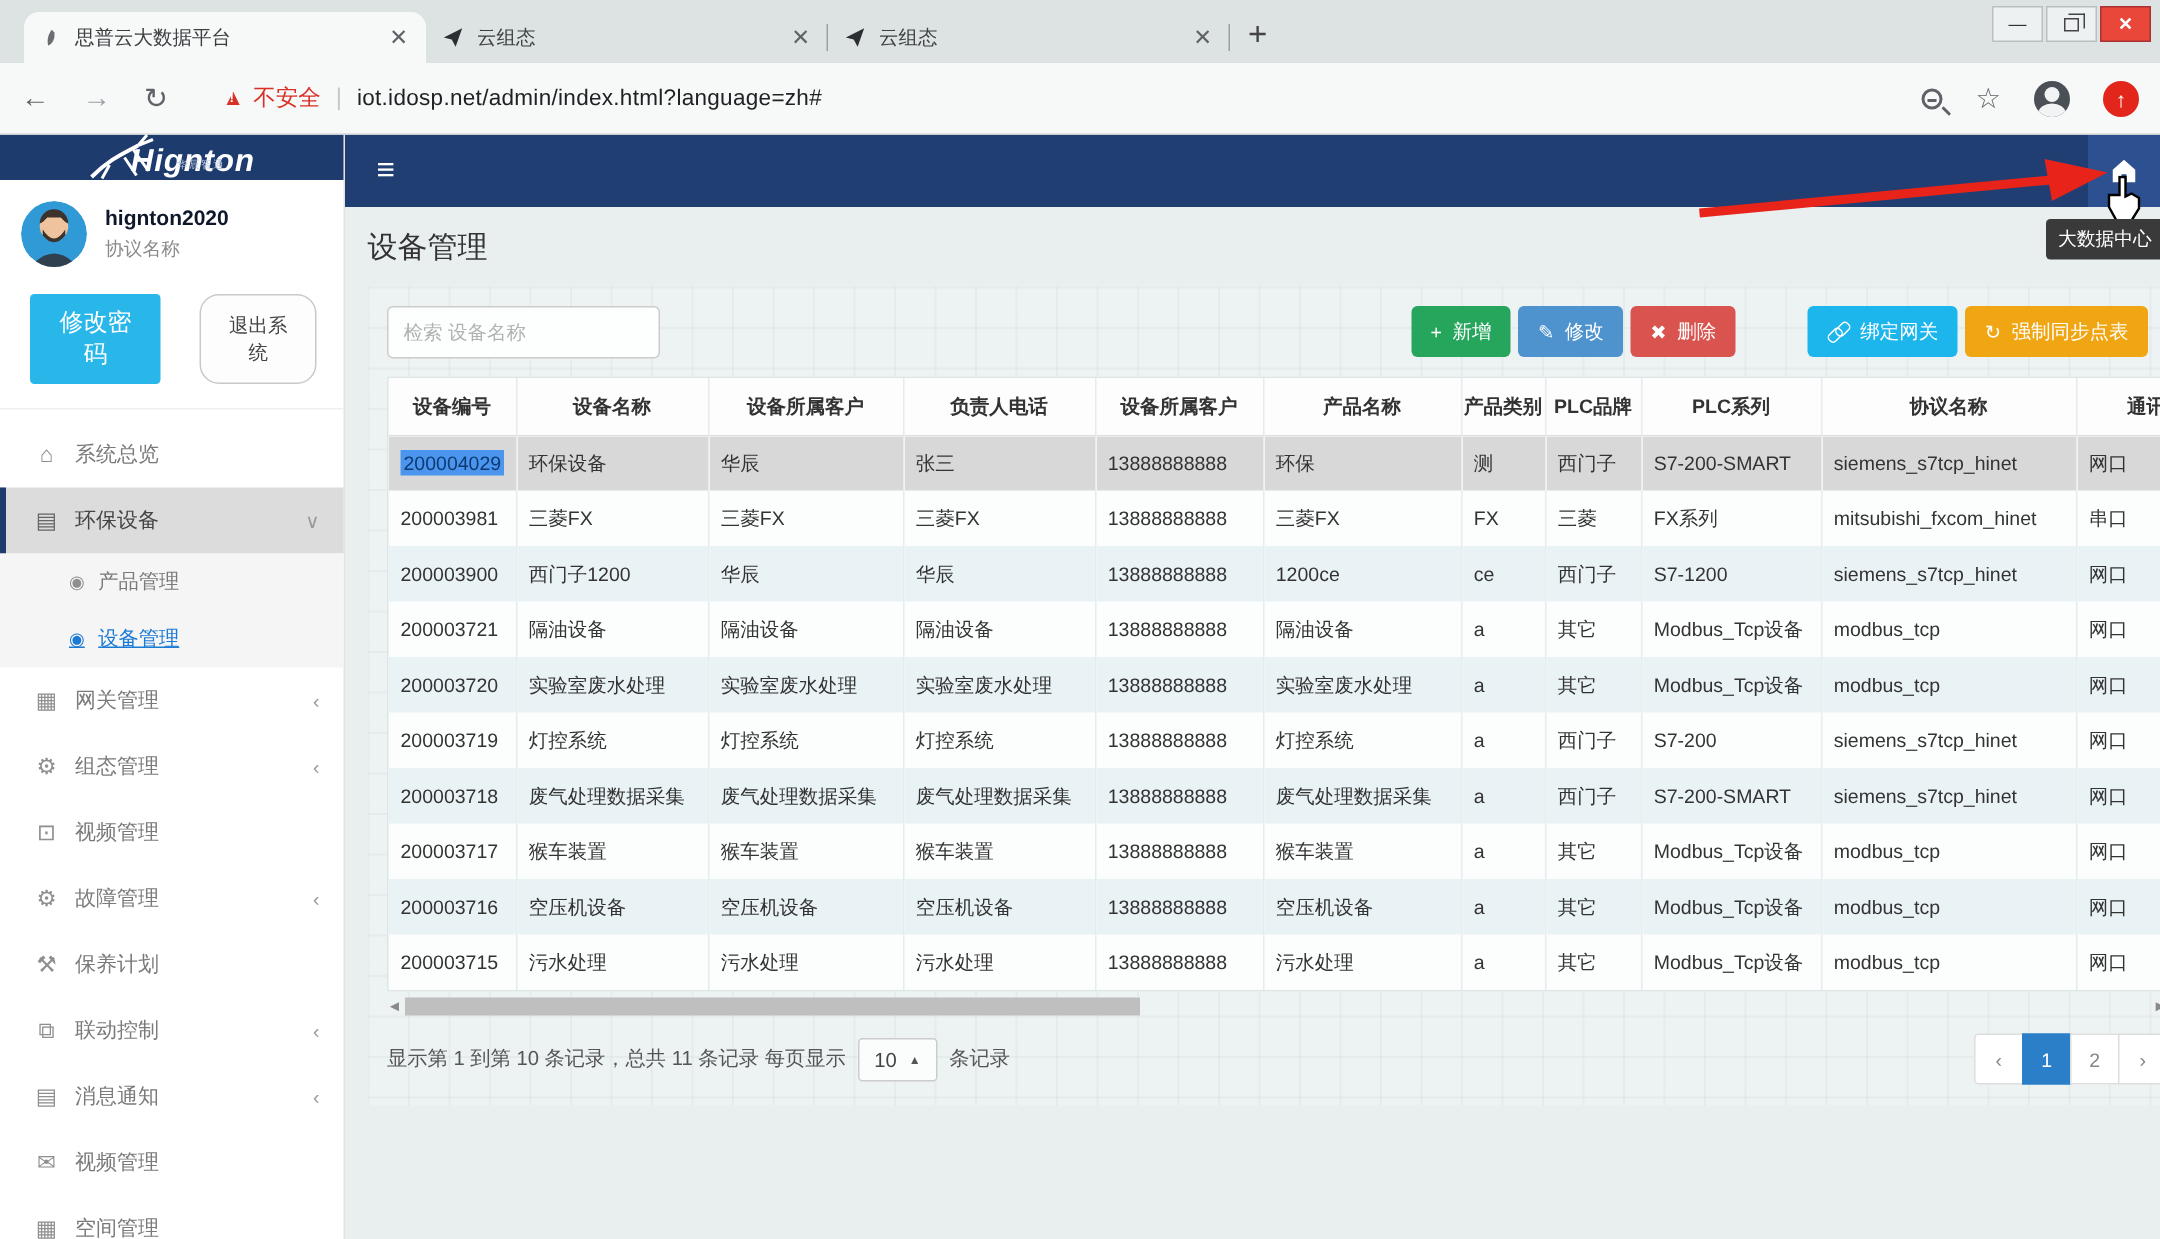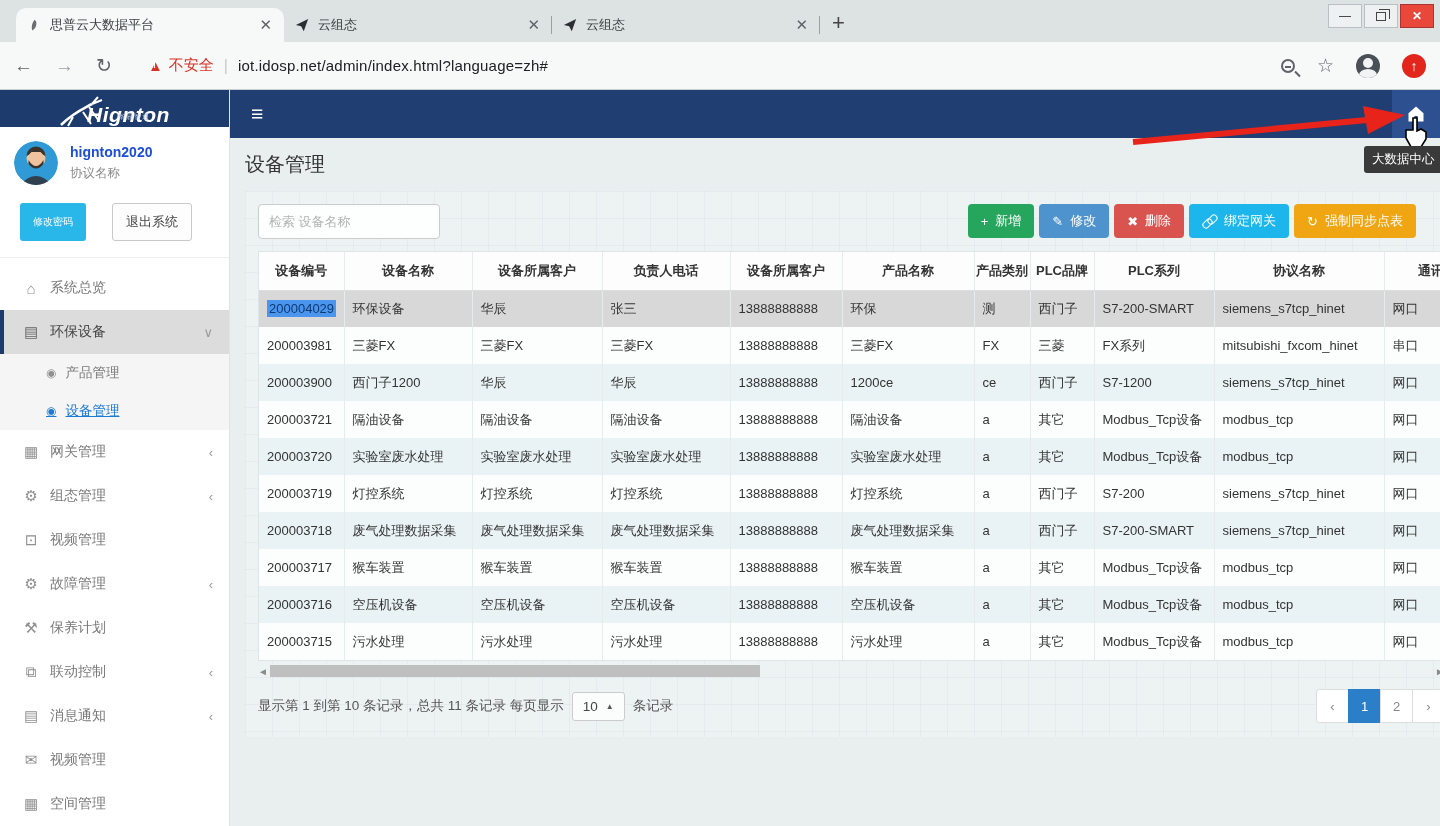--- a/index.html
+++ b/index.html
@@ -39,44 +39,44 @@
   .redcirc{width:24px;height:24px;border-radius:50%;background:#e2261c;color:#fff;display:flex;align-items:center;justify-content:center;font-size:14px;font-weight:bold}
 
   
   .app{position:absolute;top:90px;left:0;right:0;bottom:0;display:flex}
   .sidebar{width:230px;background:#fff;flex:0 0 230px;display:flex;flex-direction:column;border-right:1px solid #e2e2e2}
   .side-logo{height:48px;background:#1d3b6c;display:flex;align-items:flex-end;justify-content:center;position:relative}
   .logo-text{color:#fff;font-size:21px;font-weight:bold;font-style:italic;letter-spacing:.5px}
   .logo-sub{position:absolute;bottom:5px;left:118px;color:#b9c6dd;font-size:7px;letter-spacing:1px}
   .userrow{display:flex;align-items:center;gap:12px;padding:14px 14px 8px 14px}
   .uavatar{width:44px;height:44px;border-radius:50%;overflow:hidden;flex:0 0 44px}
-  .uname{font-size:14px;font-weight:bold;color:#1d4ed8}
+  .uname{font-size:14px;font-weight:bold;color:#0f172a}
   .urole{font-size:12.5px;color:#8a8a8a;margin-top:5px}
   .sidebtns{display:flex;gap:26px;padding:10px 18px 16px 20px}
-  .btn-cyan{background:#29b7e9;color:#fff;border:none;padding:9px 13px;font-size:10px;border-radius:3px}
-  .btn-light{background:#fdfdfd;border:1px solid #c9c9c9;color:#444;padding:9px 13px;font-size:13px;border-radius:3px}
+  .btn-cyan{background:#29b7e9;color:#fff;border:none;padding:9px 13px;font-size:16px;border-radius:3px}
+  .btn-light{background:#fdfdfd;border:1px solid #c9c9c9;color:#444;padding:9px 13px;font-size:13px;border-radius:13px}
   .menu{border-top:1px solid #efefef;padding-top:8px;font-size:14px;color:#7a7a7a;flex:1}
   .menu-item{height:44px;display:flex;align-items:center;padding:0 16px;border-left:4px solid transparent}
   .menu-item.act{background:#dcdcdc;border-left-color:#1d3b6c;color:#454545}
   .m-ic{width:22px;margin-right:8px;font-size:15px;color:#8f8f8f;text-align:center;font-style:normal}
   .menu-item.act .m-ic{color:#666}
   .m-chev{margin-left:auto;color:#9a9a9a;font-size:13px}
   .submenu{background:#f5f5f5}
   .sub-item{height:38px;display:flex;align-items:center;padding-left:46px;font-size:13.5px;color:#7a7a7a}
   .sub-item .dot{margin-right:9px;font-size:12px;color:#8f8f8f}
   .sub-item.act{color:#1b7ad4;text-decoration:underline}
   .sub-item.act .dot{color:#1b7ad4}
 
   .main{flex:1;display:flex;flex-direction:column;min-width:0}
   .topbar{height:48px;background:#203e72;display:flex;align-items:center;flex:0 0 48px;position:relative}
   .burger{color:#fff;font-size:21px;margin-left:21px}
   .home-btn{position:absolute;right:0;top:0;width:48px;height:48px;background:#2d5190;display:flex;align-items:center;justify-content:center}
   .content{flex:1;background:#e9eeef;padding:13px 0 0 15px;overflow:hidden}
   .page-title{font-size:20px;color:#333;margin-bottom:13px;font-weight:normal}
-  .panel{background:#edf2f3;background-image:linear-gradient(rgba(130,150,158,.07) 1px,transparent 1px),linear-gradient(90deg,rgba(130,150,158,.07) 1px,transparent 1px);background-size:27px 27px;padding:13px 24px 14px 13px}
+  .panel{background:#edf2f3;background-image:linear-gradient(rgba(130,150,158,.07) 1px,transparent 1px),linear-gradient(90deg,rgba(130,150,158,.07) 1px,transparent 1px);background-size:27px 27px;padding:13px 8px 14px 13px}
   .toolbar{display:flex;align-items:flex-start}
   .search{width:182px;height:35px;border:1px solid #ccc;border-radius:4px;background:#fdfefe;padding:0 10px;font-size:13px;color:#333;font-family:"Liberation Sans",sans-serif}
   .search::placeholder{color:#b2b2b2}
   .tb-btns{margin-left:auto;display:flex;gap:5px}
   .tbtn{height:34px;border:none;border-radius:4px;color:#fff;font-size:13px;padding:0 13px;display:flex;align-items:center;gap:7px;font-family:"Liberation Sans",sans-serif}
   .tbtn .gi{font-style:normal;font-size:13px}
   .chain{position:relative;width:15px;height:11px;display:inline-block}
   .chain::before,.chain::after{content:"";position:absolute;width:9px;height:5px;border:1.6px solid #fff;border-radius:3px;transform:rotate(-45deg)}
   .chain::before{left:0;top:4px}
   .chain::after{left:5px;top:0}
@@ -295,21 +295,21 @@
                   <span>新增</span>
                 </button>
                 <button class="tbtn" style="background: rgb(78, 147, 205);">
                   <i class="gi">✎</i>
                   <span>修改</span>
                 </button>
                 <button class="tbtn" style="background: rgb(217, 83, 79);">
                   <i class="gi">✖</i>
                   <span>删除</span>
                 </button>
-                <button class="tbtn" style="background: rgb(28, 181, 236);">
+                <button class="tbtn" style="background: rgb(28, 181, 236); margin-left: 43px;">
                   <span class="chain"></span>
                   <span>绑定网关</span>
                 </button>
                 <button class="tbtn" style="background: rgb(240, 166, 19);">
                   <i class="gi">↻</i>
                   <span>强制同步点表</span>
                 </button>
               </div>
           </div>
 

